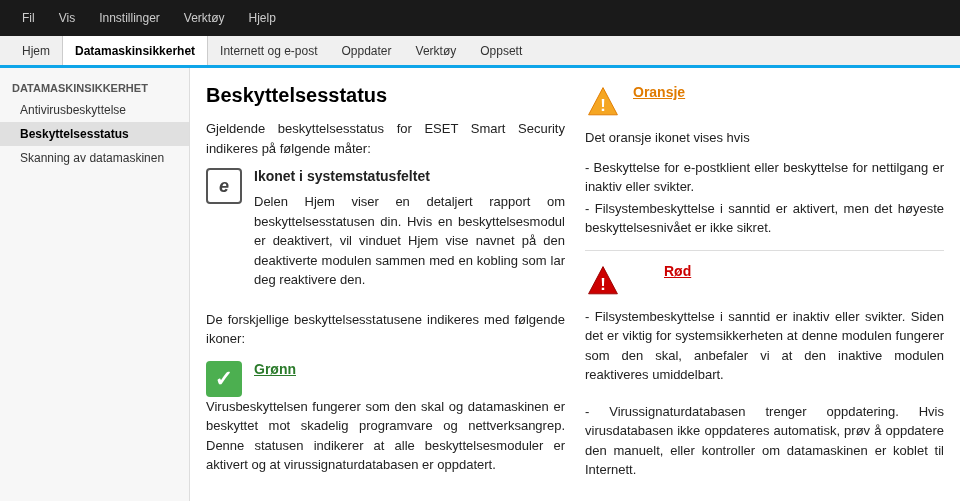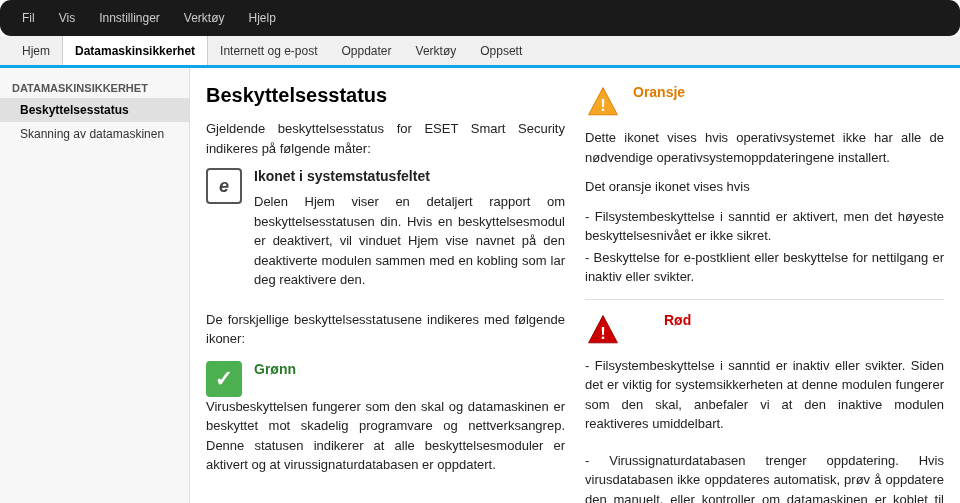--- a/index.html
+++ b/index.html
@@ -18,21 +18,20 @@
       width: 960px;
     }
 
     
     .top-nav {
       background: #1a1a1a;
       height: 36px;
       display: flex;
       align-items: center;
       padding: 0 10px;
-      border-radius: 11px;
     }
 
     .nav-item {
       color: #ccc;
       font-size: 12px;
       padding: 0 12px;
       height: 100%;
       display: flex;
       align-items: center;
       cursor: pointer;
@@ -209,20 +208,21 @@
       font-style: italic;
       font-weight: bold;
       color: #444;
     }
 
     .icon-label {
       font-size: 14px;
       font-weight: bold;
       color: #e07b00;
       margin-bottom: 4px;
+      text-decoration: underline;
     }
     .icon-label.red-label {
       color: #cc0000;
       padding-left: 31px;
     }
     .icon-label.green-label {
       color: #2a7a2a;
     }
 
     .sub-list {
@@ -262,20 +262,21 @@
     <div class="sub-nav-item">Internett og e-post</div>
     <div class="sub-nav-item">Oppdater</div>
     <div class="sub-nav-item">Verktøy</div>
     <div class="sub-nav-item">Oppsett</div>
   </div>
 
   <div class="main-content">
 
     <div class="sidebar">
       <div class="sidebar-section-header">Datamaskinsikkerhet</div>
+      <div class="sidebar-item">Antivirusbeskyttelse</div>
       <div class="sidebar-item active">Beskyttelsesstatus</div>
       <div class="sidebar-item">Skanning av datamaskinen</div>
     </div>
 
     <div class="content-area">
 
       <div class="article">
 
         <div class="left-column">
           <h1>Beskyttelsesstatus</h1>
@@ -314,26 +315,25 @@
                   <polygon points="50,5 95,90 5,90" fill="#f5a623" stroke="#e07b00" stroke-width="3"></polygon>
                   <text x="50" y="78" text-anchor="middle" font-size="52" font-weight="bold" fill="white">!</text>
                 </svg>
               </div>
             </div>
             <div>
               <div class="icon-label">Oransje</div>
             </div>
           </div>
 
-          <p>Dette ikonet vises hvis operativsystemet ikke har alle de nødvendige operativsystemoppdateringene installert.</p>
           <p style="margin-top:4px;">Det oransje ikonet vises hvis</p>
 
           <ul class="sub-list">
+            <li>- Beskyttelse for e-postklient eller beskyttelse for nettilgang er inaktiv eller svikter.</li>
             <li>- Filsystembeskyttelse i sanntid er aktivert, men det høyeste beskyttelsesnivået er ikke sikret.</li>
-            <li>- Beskyttelse for e-postklient eller beskyttelse for nettilgang er inaktiv eller svikter.</li>
           </ul>
 
           <hr class="divider">
 
           <div class="icon-row" style="margin-bottom:8px;">
             <div class="icon-block">
               <div class="icon-red">
                 <svg viewBox="0 0 100 100" xmlns="http://www.w3.org/2000/svg">
                   <polygon points="50,5 95,90 5,90" fill="#cc0000" stroke="#990000" stroke-width="3"></polygon>
                   <text x="50" y="78" text-anchor="middle" font-size="52" font-weight="bold" fill="white">!</text>

